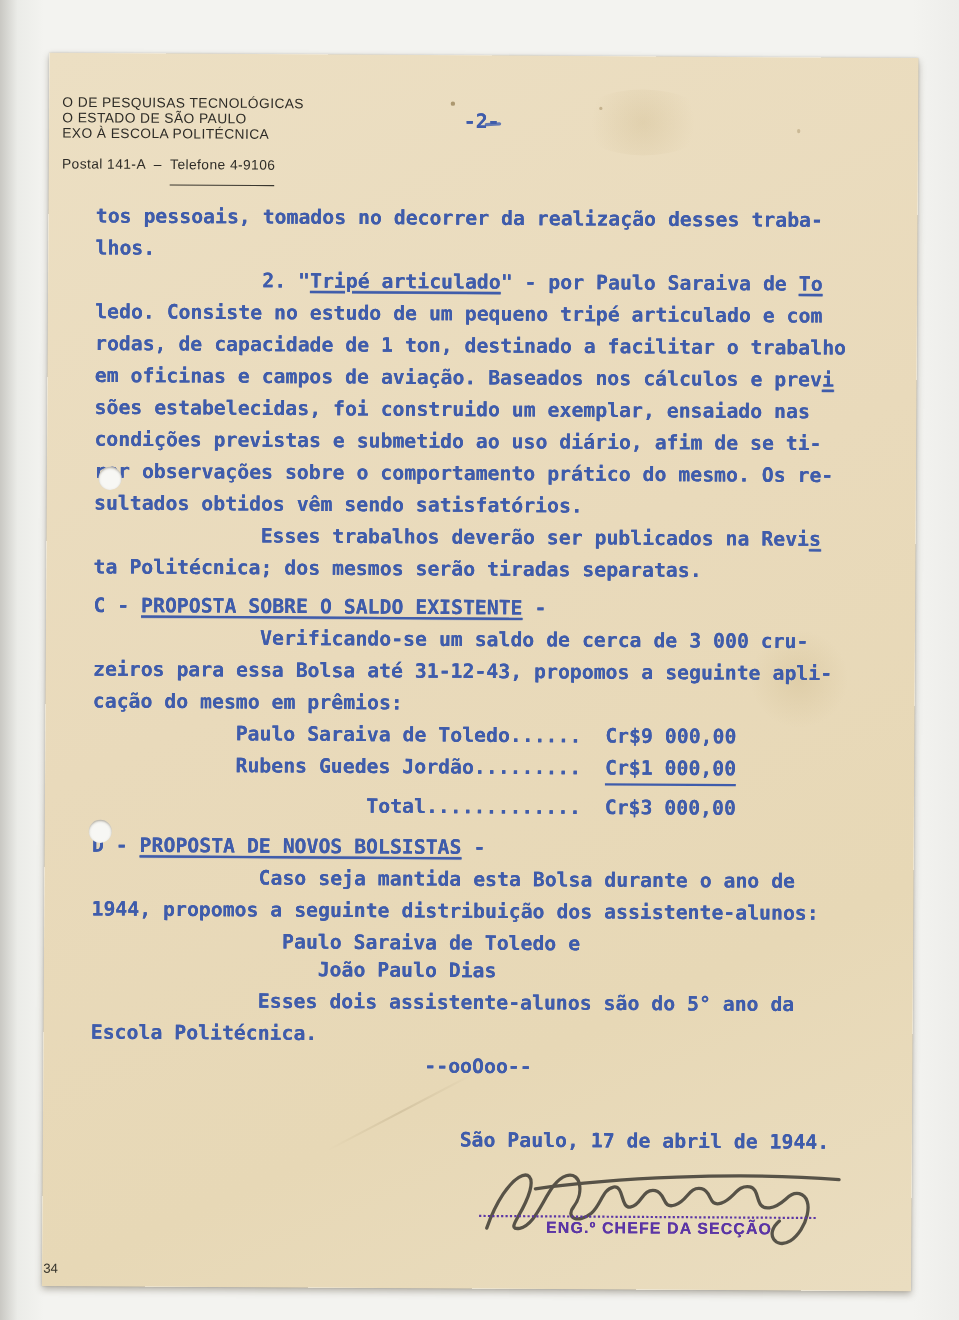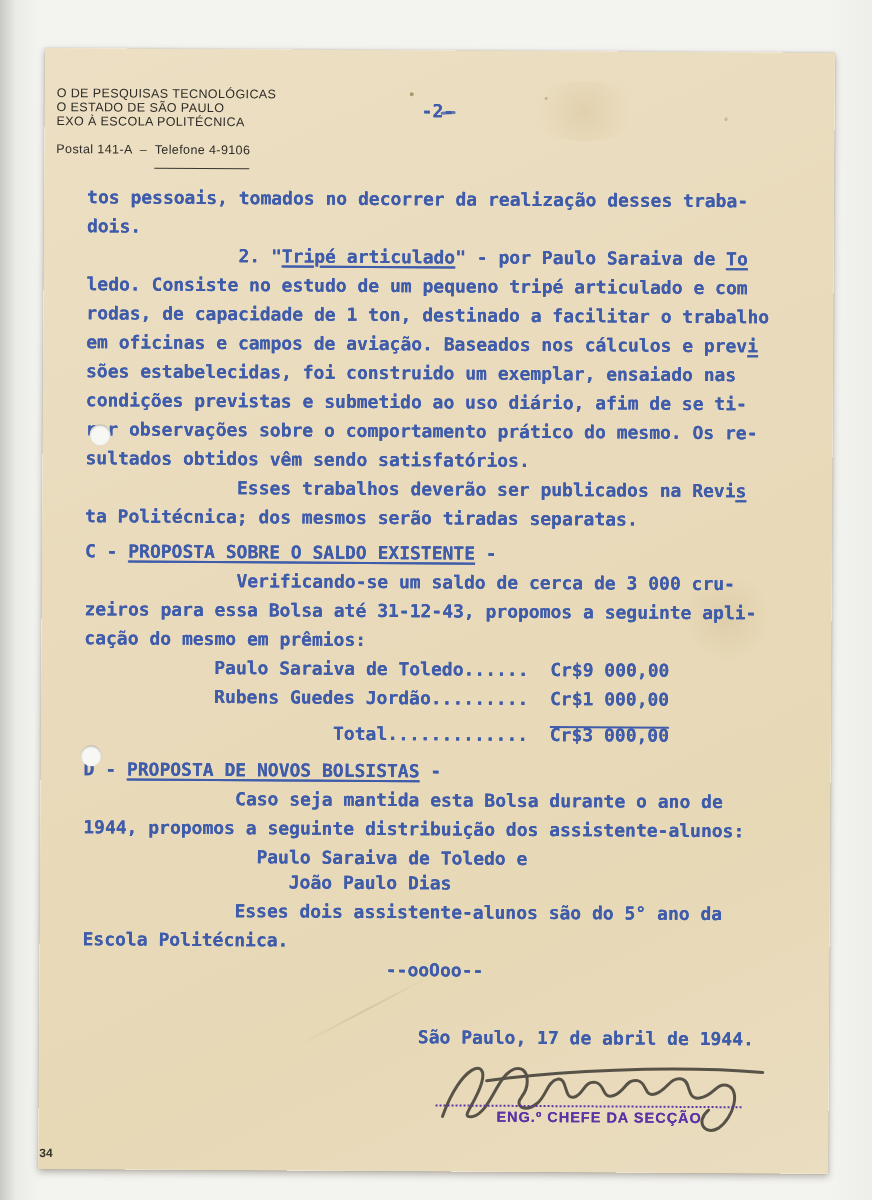--- a/index.html
+++ b/index.html
@@ -18,30 +18,30 @@
   .letterhead{position:absolute;left:12px;top:38px;color:#2e2c27;}
   .lh-line{font-size:12.5px;line-height:14px;letter-spacing:.4px;white-space:pre;}
   .lh-contact{position:absolute;left:12px;top:94px;color:#2e2c27;font-size:12.5px;letter-spacing:.4px;white-space:pre;}
   .lh-rule{position:absolute;left:110px;top:119px;width:95px;border-top:1.5px solid #3a372f;}
   
   .ink{color:#3f5cab;}
   .page-number{position:absolute;left:377px;top:50px;font:bold 18px/22px "DejaVu Sans Mono",monospace;text-shadow:0 0 .5px currentColor;}
   .body-text{position:absolute;left:43px;top:134px;}
   .tline{white-space:pre;font:bold 18px/29px "DejaVu Sans Mono",monospace;text-shadow:0 0 .5px currentColor;}
   .u{text-decoration:underline;text-decoration-thickness:2px;text-underline-offset:3px;}
-  .u2{border-bottom:2px solid currentColor;padding-bottom:17px;}
+  .u2{border-bottom:2px solid currentColor;padding-bottom:3px;}
   
   .hole{position:absolute;width:21px;height:21px;border-radius:50%;background:#f7f7f4;box-shadow:inset 0 1px 2px rgba(90,80,60,.45);}
   .hole.h1{left:47px;top:376px;}
   .hole.h2{left:40px;top:697px;}
   
   .sig-svg{position:absolute;left:396px;top:1000px;}
   .stamp-line{position:absolute;left:397px;top:1054px;width:306px;border-top:2px dotted #5b35a5;}
   .stamp-text{position:absolute;left:458px;top:1058px;color:#5b35a5;font-weight:bold;font-size:14.5px;letter-spacing:1px;white-space:pre;text-shadow:0 0 .4px #5b35a5;}
-  .corner-number{position:absolute;left:1px;top:1098px;color:#36342c;font-size:12px;font-weight:bold;}
+  .corner-number{position:absolute;left:1px;top:1098px;color:#36342c;font-size:12px;font-weight:normal;}
   
   .stray-mark{position:absolute;left:396px;top:61px;width:15px;height:3px;background:#4a66b0;border-radius:2px;transform:rotate(-4deg);opacity:.85;}
   .speck{position:absolute;border-radius:50%;background:rgba(120,95,45,.55);}
   .sp1{left:365px;top:42px;width:4px;height:4px;}
   .sp2{left:500px;top:46px;width:3px;height:3px;opacity:.6;}
   .sp3{left:680px;top:65px;width:3px;height:4px;opacity:.5;}
   .stain{position:absolute;border-radius:50%;background:radial-gradient(circle,rgba(165,135,70,.14),rgba(165,135,70,0) 70%);}
   .st1{left:480px;top:30px;width:120px;height:60px;}
   .st2{left:640px;top:520px;width:90px;height:90px;}
   .crease{position:absolute;left:250px;top:960px;width:150px;height:2px;background:linear-gradient(90deg,rgba(110,90,50,0),rgba(110,90,50,.15),rgba(110,90,50,0));transform:rotate(-28deg);}
@@ -64,21 +64,21 @@
   <div class="speck sp1"></div>
   <div class="speck sp2"></div>
   <div class="speck sp3"></div>
   <div class="stray-mark"></div>
   <div class="crease"></div>
 
   <div class="page-number ink">-2-</div>
 
   <div class="body-text ink" id="bodyLines" style="color: rgb(63, 92, 171);">
       <div class="tline"><span>tos pessoais, tomados no decorrer da realização desses traba-</span></div>
-      <div class="tline"><span>dois.</span></div>
+      <div class="tline"><span>lhos.</span></div>
       <div class="tline"><span>              2. "</span><span class="u">Tripé articulado</span><span>" - por Paulo Saraiva de </span><span class="u">To</span></div>
       <div class="tline"><span>ledo. Consiste no estudo de um pequeno tripé articulado e com</span></div>
       <div class="tline"><span>rodas, de capacidade de 1 ton, destinado a facilitar o trabalho</span></div>
       <div class="tline"><span>em oficinas e campos de aviação. Baseados nos cálculos e prev</span><span class="u">i</span></div>
       <div class="tline"><span>sões estabelecidas, foi construido um exemplar, ensaiado nas</span></div>
       <div class="tline"><span>condições previstas e submetido ao uso diário, afim de se ti-</span></div>
       <div class="tline"><span>rar observações sobre o comportamento prático do mesmo. Os re-</span></div>
       <div class="tline"><span>sultados obtidos vêm sendo satisfatórios.</span></div>
       <div class="tline"><span>              Esses trabalhos deverão ser publicados na Revi</span><span class="u">s</span></div>
       <div class="tline"><span>ta Politécnica; dos mesmos serão tiradas separatas.</span></div>

